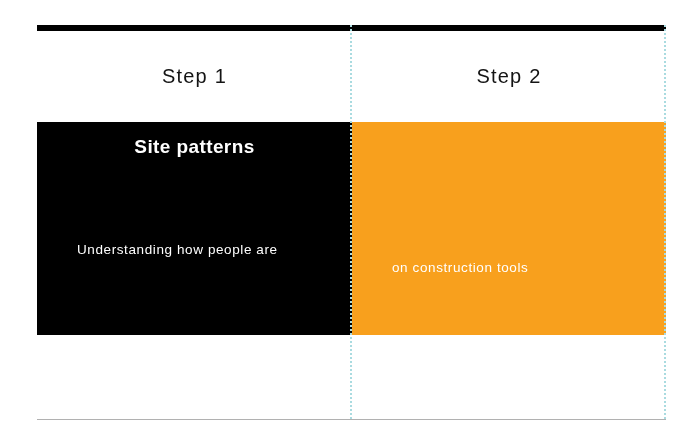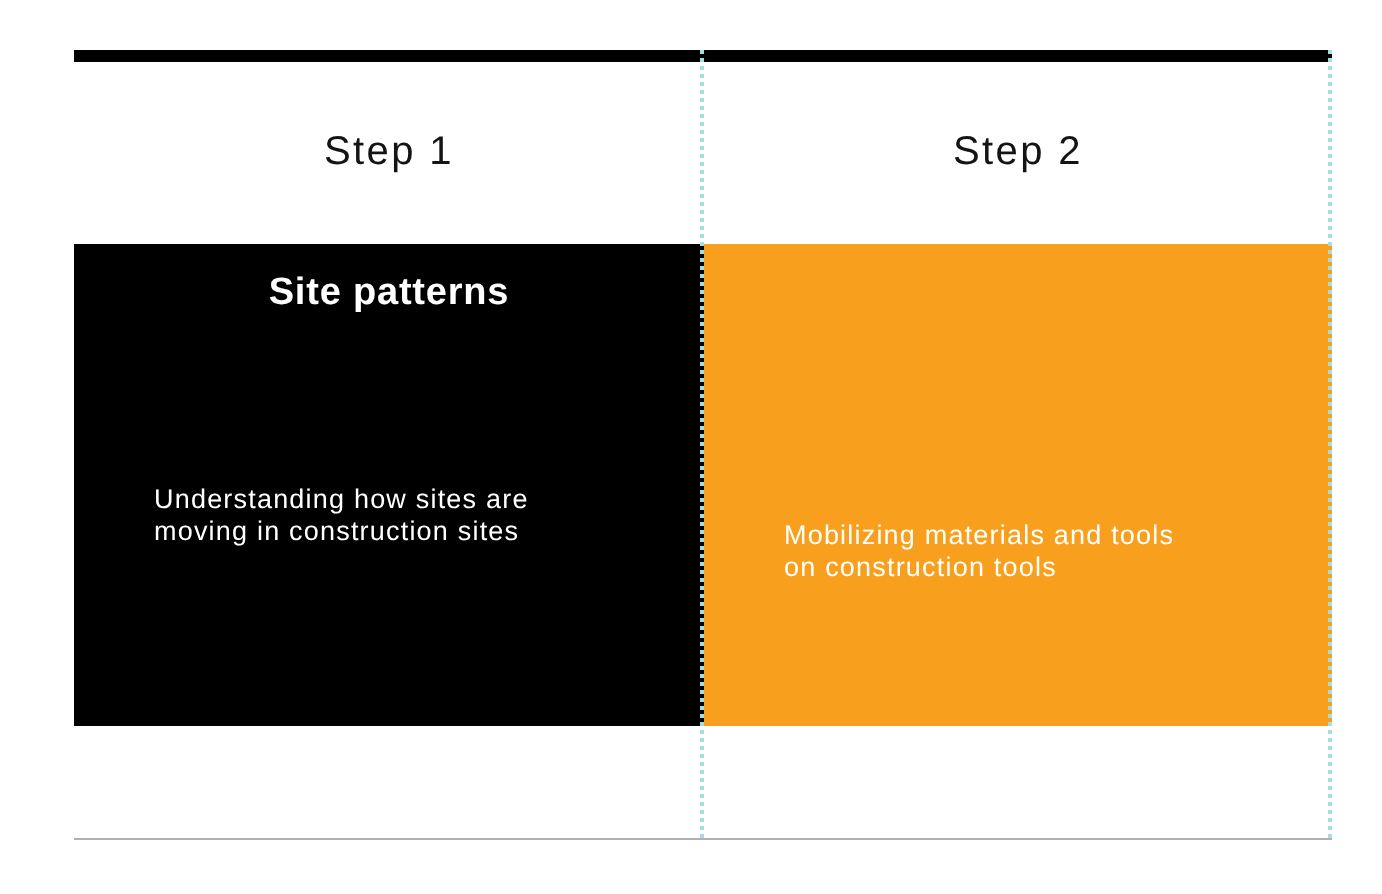--- a/index.html
+++ b/index.html
@@ -34,21 +34,21 @@
     align-items: center;
     justify-content: center;
     font-size: 20px;
     letter-spacing: 1.2px;
     color: var(--step-text, #141414);
   }
   .header-cell.c1 { width: 315px; }
   .header-cell.c2 { width: 314px; }
   .panel-row {
     display: flex;
-    height: 241px;
+    height: 213px;
   }
   .panel {
     position: relative;
     color: var(--panel-text, #fff);
   }
   .panel.black {
     width: 315px;
     background: var(--panel-black, #000);
   }
   .panel.orange {
@@ -110,28 +110,26 @@
       <div class="header-cell c2">
         <span>Step 2</span>
       </div>
     </div>
 
     <div class="panel-row">
 
       <div class="panel black">
         <div class="panel-title">Site patterns</div>
         <div class="panel-body">
-          <span>Understanding how sites are</span>
-          <span>moving in construction sites</span>
+          <span>Understanding how people are</span>
         </div>
       </div>
 
       <div class="panel orange">
         <div class="panel-body">
-          <span>Mobilizing materials and tools</span>
           <span>on construction tools</span>
         </div>
       </div>
 
     </div>
   </div>
 
   <div class="sel-line left"></div>
   <div class="sel-line right"></div>
   <div class="bottom-line"></div>

